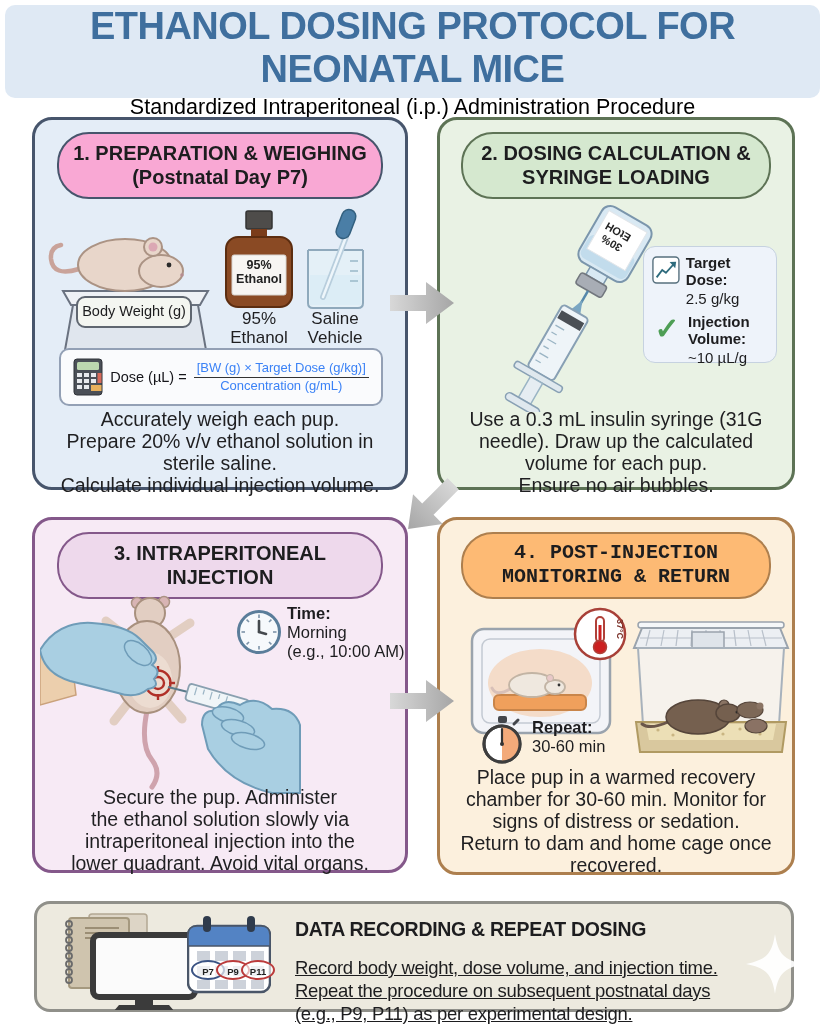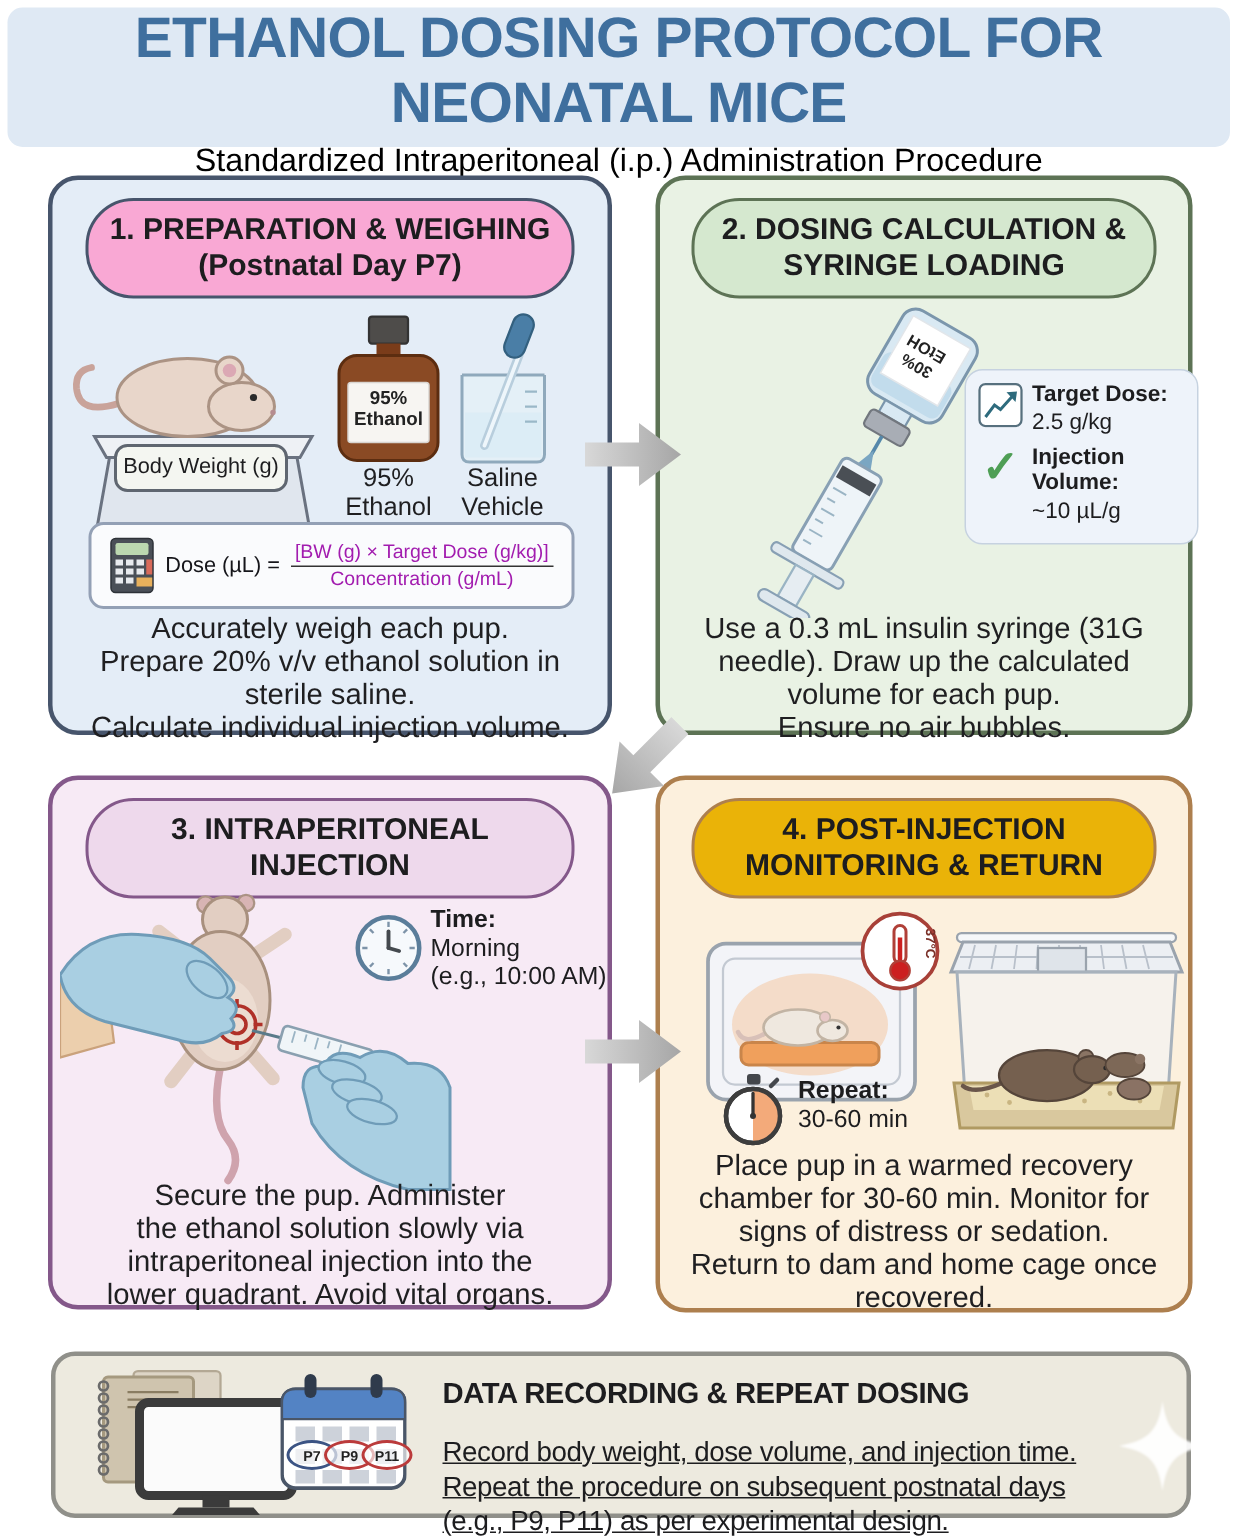--- a/index.html
+++ b/index.html
@@ -16,32 +16,32 @@
   #pan1{left:32px;top:117px;width:376px;height:373px;background:#e4edf7;border-color:#47556c;}
   #pan2{left:437px;top:117px;width:358px;height:373px;background:#e9f2e4;border-color:#5d7355;}
   #pan3{left:32px;top:517px;width:376px;height:356px;background:#f7eaf5;border-color:#84588a;}
   #pan4{left:437px;top:517px;width:358px;height:358px;background:#fcf0dd;border-color:#ad7f4e;}
   #foot{left:34px;top:901px;width:760px;height:111px;background:#edeadf;border-color:#90908a;border-radius:16px;}
   .pill{margin:12px auto 0;width:88%;border:2.5px solid;border-radius:32px;text-align:center;
         font-size:20px;font-weight:bold;line-height:1.22;padding:7px 4px;box-sizing:border-box;}
   #pan1 .pill{background:#f9a8d4;border-color:#47556c;}
   #pan2 .pill{background:#d5e8cf;border-color:#5d7355;}
   #pan3 .pill{background:#eed9ec;border-color:#84588a;}
-  #pan4 .pill{background:#eab308;border-color:#ad7f4e;}
+  #pan4 .pill{background:#fdba74;border-color:#ad7f4e;font-family:Liberation Mono, monospace;}
   .body-text{position:absolute;left:0;width:100%;text-align:center;font-size:19.5px;line-height:1.13;color:#1f1f21;}
   .cap{position:absolute;text-align:center;font-size:17px;line-height:1.13;color:#1f1f21;}
   .blabel{position:absolute;text-align:center;font-weight:bold;color:#222;}
   
   #fbox{left:24px;top:228px;width:320px;height:54px;background:#fafbfd;border:2px solid #93a0b5;border-radius:10px;
         display:flex;align-items:center;justify-content:center;gap:7px;}
   #fbox .lhs{font-size:14.5px;color:#15151a;}
-  .frac{display:inline-block;text-align:center;font-size:13px;color:#a21caf;line-height:1.25;}
+  .frac{display:inline-block;text-align:center;font-size:13px;color:#3b82f6;line-height:1.25;}
   .frac .num{border-bottom:1.5px solid #333;padding:0 3px 1px;}
   
-  #ibox{left:203px;top:126px;width:156px;height:117px;background:#eef3fa;border:1.5px solid #c6d2e0;border-radius:12px;box-sizing:border-box;padding:8px 6px 6px 8px;}
+  #ibox{left:203px;top:126px;width:134px;height:117px;background:#eef3fa;border:1.5px solid #c6d2e0;border-radius:12px;box-sizing:border-box;padding:8px 6px 6px 8px;}
   .irow{display:flex;align-items:flex-start;gap:6px;margin-bottom:6px;}
   .ilab{font-size:15px;font-weight:bold;line-height:1.12;}
   .ival{font-size:15px;line-height:1.3;}
   .checkglyph{font-size:30px;font-weight:bold;color:#4e9e55;line-height:30px;width:30px;text-align:center;}
   
   .annlab{font-size:16.5px;font-weight:bold;line-height:1.15;}
   .annval{font-size:16.5px;line-height:1.18;}
   .arrow{position:absolute;z-index:6;}
   #sparkle{filter:blur(.6px);}
   .cal-day{position:absolute;width:34px;height:20px;border:2px solid;border-radius:50%;font-size:9.5px;font-weight:bold;

